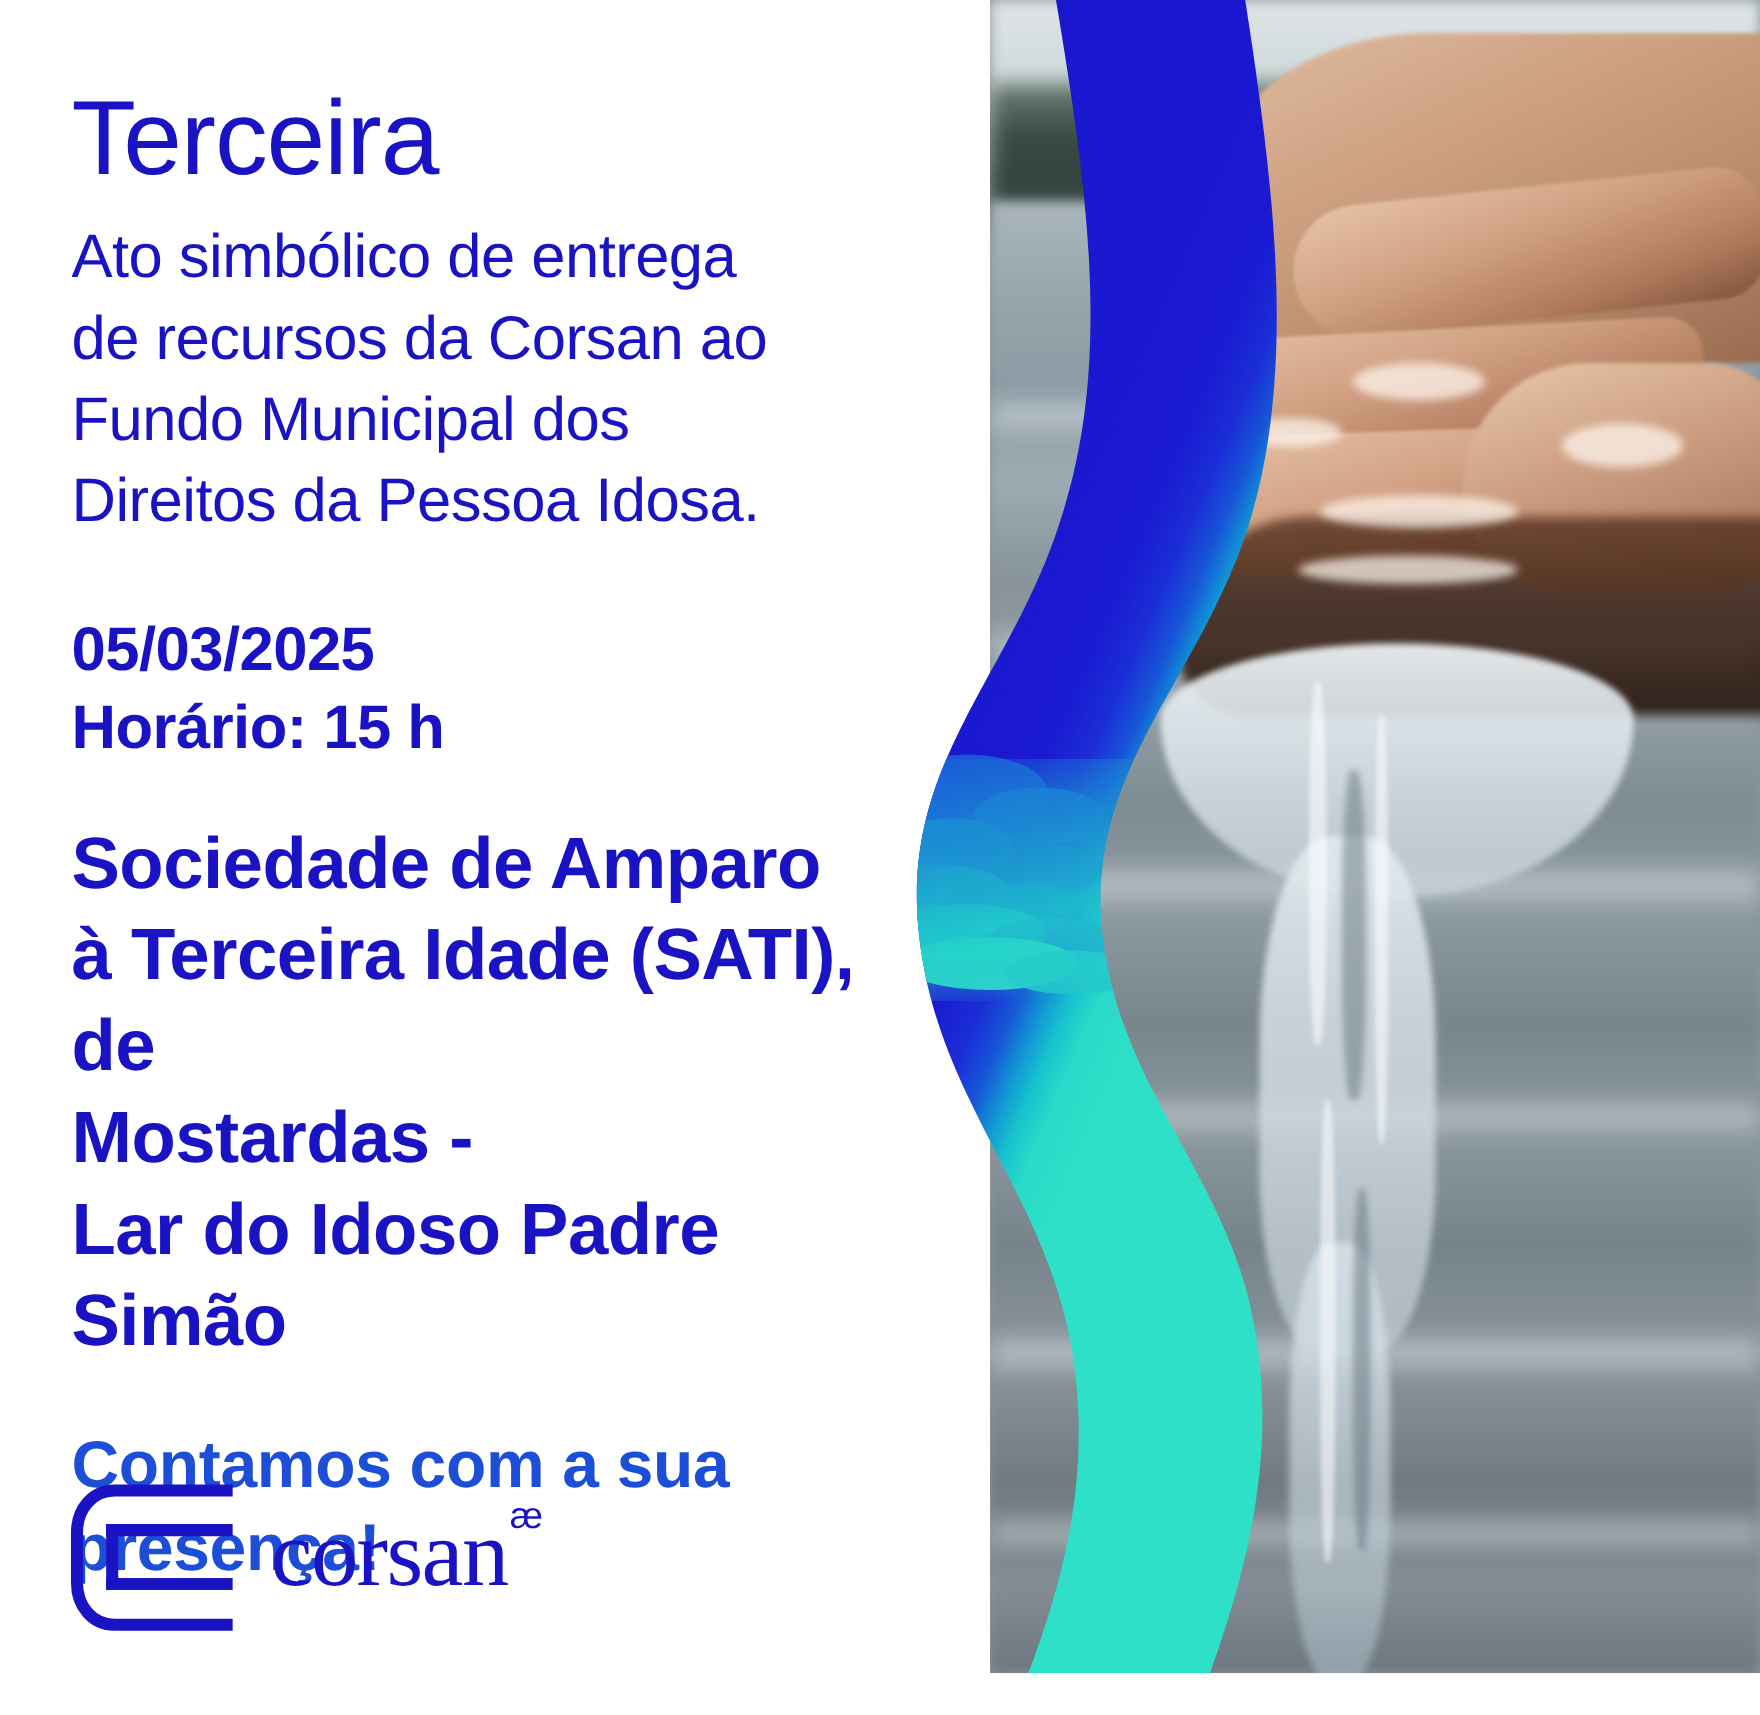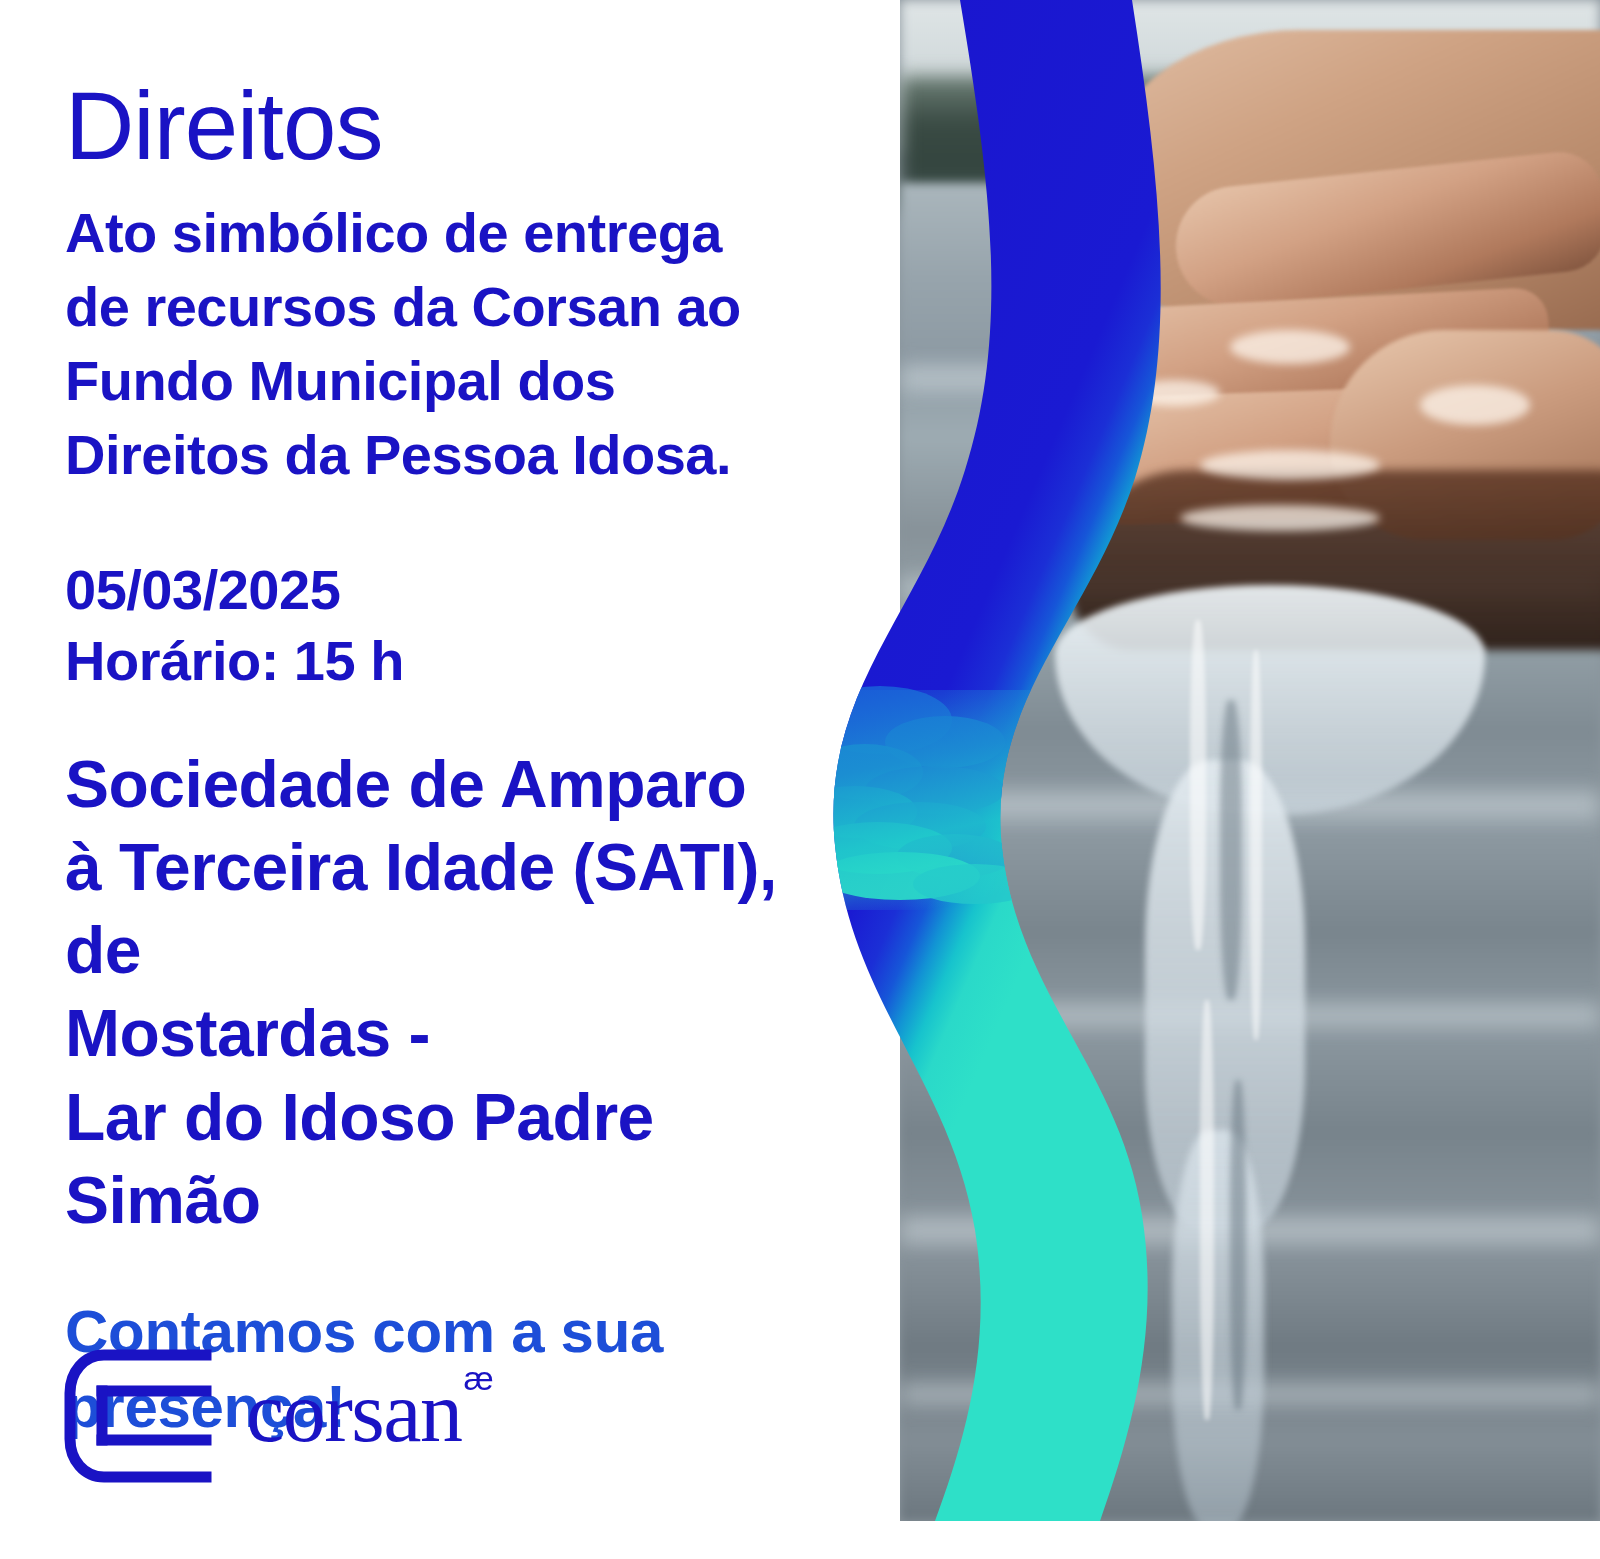--- a/index.html
+++ b/index.html
@@ -157,21 +157,21 @@
     line-height: 1.0;
     font-weight: 400;
     letter-spacing: -1px;
     margin: 0;
     padding-top: 78px;
   }
   .subtitle {
     color: #1a13c4;
     font-size: 56px;
     line-height: 1.32;
-    font-weight: 700;
+    font-weight: 400;
     margin: 22px 0 0 0;
     letter-spacing: -0.5px;
     white-space: pre-line;
   }
   .datetime {
     color: #1a13c4;
     font-size: 56px;
     line-height: 1.28;
     font-weight: 700;
     margin: 62px 0 0 0;
@@ -326,21 +326,21 @@
       <ellipse cx="160" cy="826" rx="66" ry="24" fill="#1a82d4" opacity="0.85"></ellipse>
       <ellipse cx="118" cy="848" rx="74" ry="26" fill="#22cfca" opacity="0.9"></ellipse>
       <ellipse cx="195" cy="856" rx="58" ry="22" fill="#1f9bd0" opacity="0.8"></ellipse>
       <ellipse cx="140" cy="876" rx="80" ry="24" fill="#2bdcc8" opacity="0.92"></ellipse>
       <ellipse cx="215" cy="884" rx="62" ry="20" fill="#25c7cb" opacity="0.85"></ellipse>
       <rect x="0" y="690" width="420" height="220" fill="url(#mottleGrad)"></rect>
     </g>
   </svg>
 
   <div class="content">
-    <h1 class="title">Direitos</h1>
+    <h1 class="title">Terceira</h1>
     <p class="subtitle">Ato simbólico de entrega
 de recursos da Corsan ao
 Fundo Municipal dos
 Direitos da Pessoa Idosa.</p>
     <p class="datetime">05/03/2025
 Horário: 15 h</p>
     <p class="venue">Sociedade de Amparo
 à Terceira Idade (SATI), de
 Mostardas  -
 Lar do Idoso Padre Simão</p>

